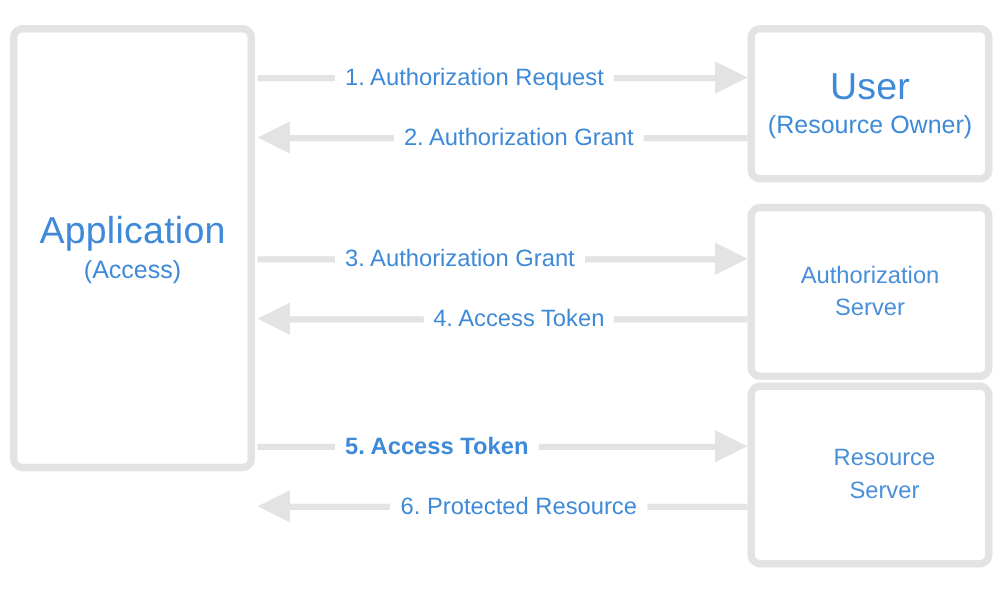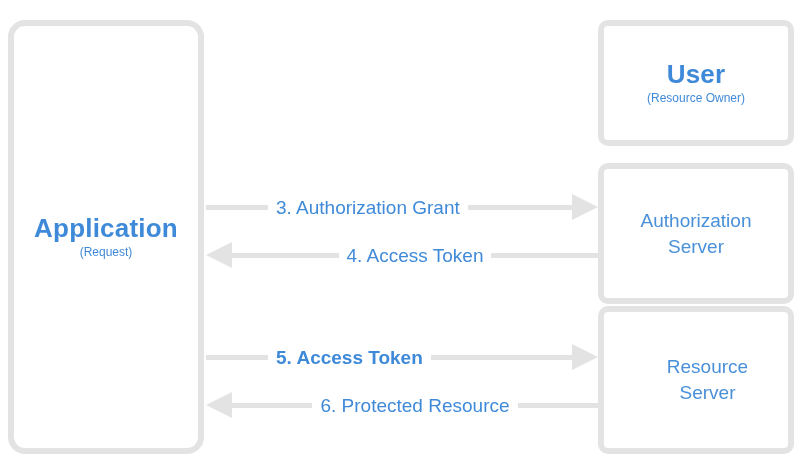--- a/index.html
+++ b/index.html
@@ -26,49 +26,48 @@
     border: 6px solid #e3e3e3;
     border-radius: 10px;
     display: flex;
     flex-direction: column;
     align-items: center;
     justify-content: center;
     text-align: center;
     color: #4a90d9;
   }
   .node .title {
-    font-size: 26px;
-    font-weight: 700;
+    font-size: 30px;
+    font-weight: 400;
     line-height: 1.05;
     letter-spacing: 0.2px;
     color: #3f8ad8;
     white-space: nowrap;
     text-align: right;
   }
   .node .subtitle {
-    font-size: 12px;
+    font-size: 20px;
     font-weight: 400;
     line-height: 1.2;
     margin-top: 3px;
     color: #3f8ad8;
     white-space: nowrap;
   }
   .node .stacked {
     font-size: 19px;
     line-height: 1.35;
     color: #4a90d9;
     font-weight: 400;
   }
 
   #node-application {
     left: 8px;
     top: 20px;
     width: 196px;
-    height: 434px;
-    border-radius: 17px;
+    height: 357px;
   }
   #node-user {
     left: 598px;
     top: 20px;
     width: 196px;
     height: 126px;
   }
   #node-authorization-server {
     left: 598px;
     top: 163px;
@@ -131,39 +130,51 @@
   
   .tail-short { flex: 0 0 62px; }
 </style>
 </head>
 <body>
 
 <div id="diagram">
 
   <div class="node" id="node-application">
     <div class="title">Application</div>
-    <div class="subtitle">(Request)</div>
+    <div class="subtitle">(Access)</div>
   </div>
 
   <div class="node" id="node-user">
     <div class="title">User</div>
     <div class="subtitle">(Resource Owner)</div>
   </div>
 
   <div class="node" id="node-authorization-server">
     <div class="stacked">Authorization</div>
     <div class="stacked">Server</div>
   </div>
 
   <div class="node" id="node-resource-server">
     <div class="stacked">Resource</div>
     <div class="stacked">Server</div>
   </div>
 
-
+  <div class="flow-row" id="flow-1">
+    <div class="seg tail-short"></div>
+    <div class="flow-label">1. Authorization Request</div>
+    <div class="seg"></div>
+    <div class="head head-right"></div>
+  </div>
+
+  <div class="flow-row" id="flow-2">
+    <div class="head head-left"></div>
+    <div class="seg"></div>
+    <div class="flow-label">2. Authorization Grant</div>
+    <div class="seg"></div>
+  </div>
 
   <div class="flow-row" id="flow-3">
     <div class="seg tail-short"></div>
     <div class="flow-label">3. Authorization Grant</div>
     <div class="seg"></div>
     <div class="head head-right"></div>
   </div>
 
   <div class="flow-row" id="flow-4">
     <div class="head head-left"></div>

